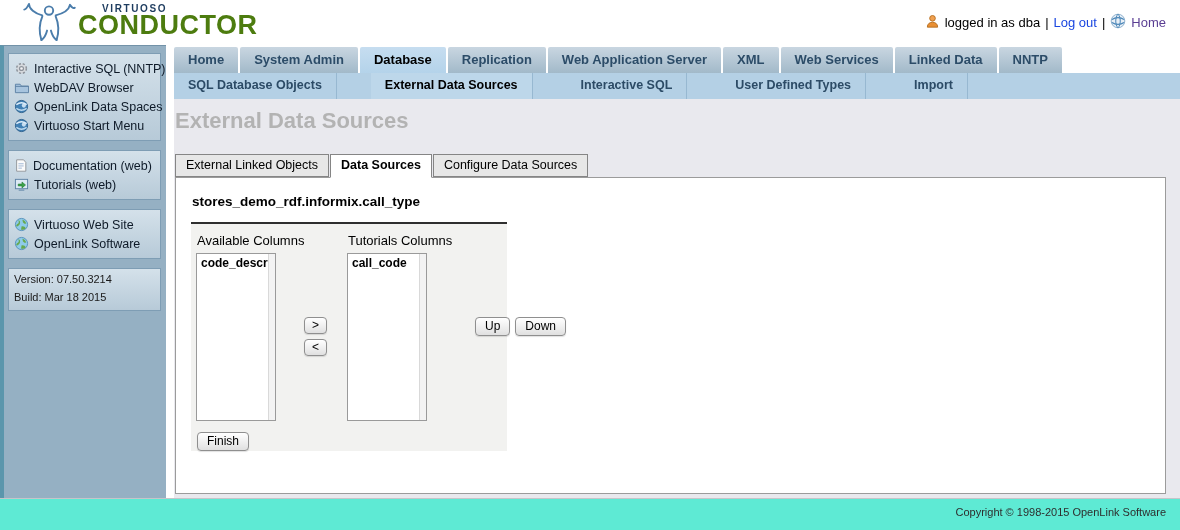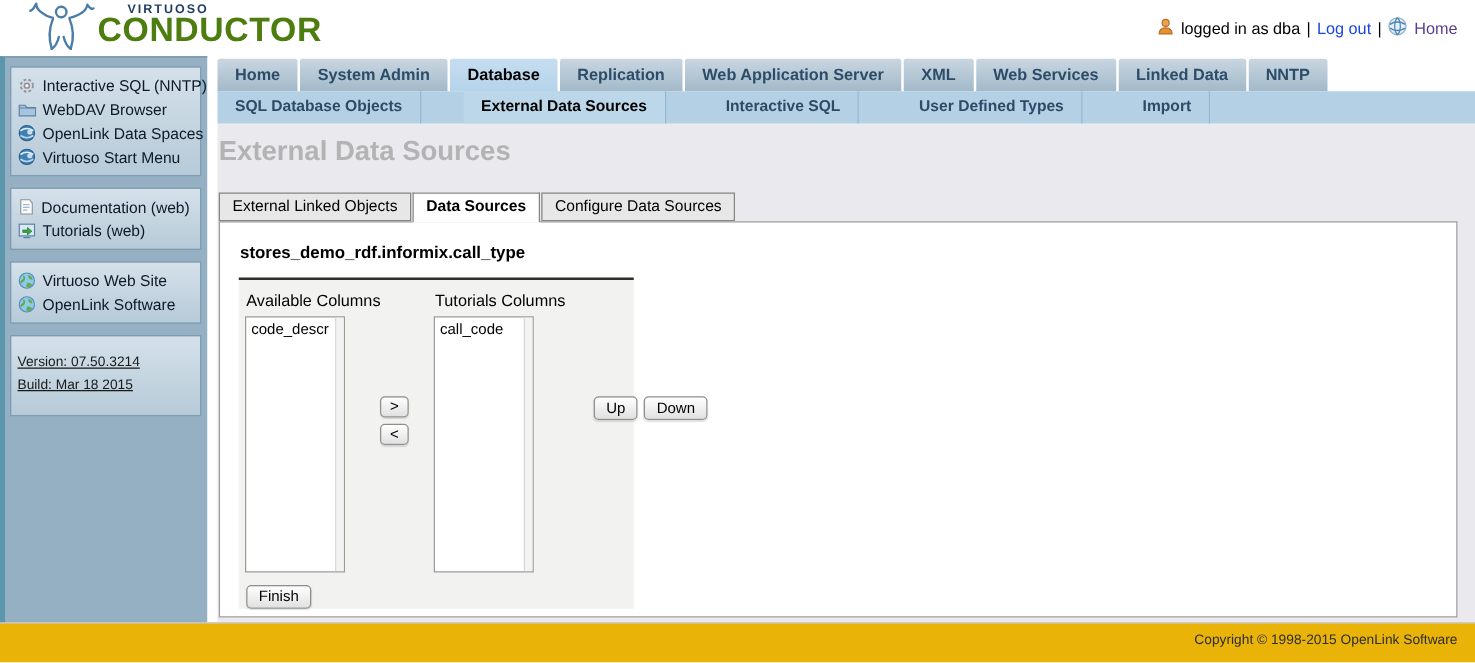--- a/index.html
+++ b/index.html
@@ -20,21 +20,21 @@
   .home-link { color: #5a3e93; }
 
   
   .body-row { flex: 1 1 auto; display: flex; min-height: 0; }
 
   
   .sidebar { width: 166px; flex: 0 0 166px; background: #95b0c3; border-left: 4px solid #5b96ac; border-top: 1px solid #7292a8; padding: 7px 5px 0 4px; }
   .side-box { background: linear-gradient(#d4e1ea, #b7cad8); border: 1px solid #7e9db4; margin-bottom: 9px; padding: 5px 3px; }
   .side-item { display: flex; align-items: center; gap: 5px; padding: 2px 2px; font-size: 12.5px; color: #0e1a28; cursor: pointer; white-space: nowrap; }
   .side-item .icn { flex: 0 0 auto; display: inline-flex; }
-  .version-box { font-size: 11px; color: #1a1a1a; padding: 12px 5px; text-decoration: underline; }
+  .version-box { font-size: 11px; color: #1a1a1a; padding: 1px 5px; }
   .version-box div { margin: 3px 0 6px; }
 
   
   .main { flex: 1 1 auto; background: #fff; padding-left: 8px; display: flex; flex-direction: column; min-width: 0; }
 
   .main-tabs { height: 28px; display: flex; align-items: flex-end; background: #fff; flex: 0 0 auto; }
   .mtab { height: 26px; line-height: 25px; padding: 0 14px; margin-right: 2px; font-size: 13px; font-weight: bold; color: #2c4c68; background: linear-gradient(#c9d6e1, #a2b9c9); border-radius: 2px 2px 0 0; cursor: pointer; white-space: nowrap; }
   .mtab.active { background: linear-gradient(#c6ddf0, #b4d3ea); color: #000; }
 
   .sub-tabs { height: 26px; display: flex; align-items: stretch; background: #b4d0e5; flex: 0 0 auto; gap: 34px; }
@@ -48,31 +48,31 @@
   .itab { font-size: 12.5px; color: #000; background: #e7e7e7; border: 1px solid #858585; padding: 3px 10px 4px; margin-right: 1px; cursor: pointer; white-space: nowrap; }
   .itab.active { background: #fff; font-weight: bold; border-bottom: 1px solid #fff; margin-bottom: -1px; padding-bottom: 5px; }
 
   .panel { position: relative; z-index: 1; background: #fff; border: 1px solid #9b9b9b; height: 317px; margin-left: 1px; padding: 15px 0 0 15px; }
   .table-name { font-size: 13.5px; font-weight: bold; color: #000; margin: 1px 0 13px 1px; }
 
   .form-box { width: 316px; background: #f2f2f0; border-top: 2px solid #2f2f2f; padding: 7px 0 0 5px; }
   .form-cols { display: flex; }
   .col-list { width: 88px; flex: 0 0 88px; }
   .col-label { font-size: 13px; color: #000; margin: 2px 0 5px 1px; white-space: nowrap; }
-  .listbox { position: relative; width: 80px; height: 205px; background: #fff; border: 1px solid #9a9a9a; overflow: hidden; cursor: default; }
+  .listbox { position: relative; width: 80px; height: 168px; background: #fff; border: 1px solid #9a9a9a; overflow: hidden; cursor: default; font-weight: bold; }
   .listbox .scrollstrip { position: absolute; top: 0; right: 0; bottom: 0; width: 7px; background: #f3f3f3; border-left: 1px solid #d9d9d9; }
   .list-item { font-size: 12px; color: #000; padding: 2px 4px 1px; white-space: nowrap; }
   .col-move { width: 63px; flex: 0 0 63px; display: flex; flex-direction: column; align-items: center; padding-top: 86px; gap: 5px; }
   .col-updown { margin-left: 40px; display: flex; align-items: flex-start; padding-top: 86px; gap: 5px; }
   .btn { font-family: "Liberation Sans", sans-serif; font-size: 12px; color: #000; padding: 1px 9px 2px; border: 1px solid #8f8f8f; border-radius: 4px; background: linear-gradient(#ffffff, #ededed 60%, #e0e0e0); box-shadow: 0 1px 1px rgba(0,0,0,.12); cursor: pointer; }
   .btn-sm { padding: 0 7px 1px; }
   .finish-row { margin: 10px 0 0 1px; }
 
   
-  .footer { height: 32px; flex: 0 0 auto; background: #eab308; border-top: 1px solid #c5c5c9; text-align: right; padding: 7px 14px 0 0; font-size: 11px; color: #2e2e2e; }
+  .footer { height: 32px; flex: 0 0 auto; background: #5eead4; border-top: 1px solid #c5c5c9; text-align: right; padding: 7px 14px 0 0; font-size: 11px; color: #2e2e2e; }
 </style>
 </head>
 <body>
 
 <div class="app">
 
   <div class="header">
     <div class="logo">
       <span class="logo-figure">
         <svg width="54" height="40" viewBox="0 0 56 42" fill="none" stroke="#4b7dab" stroke-width="2" stroke-linecap="round">

